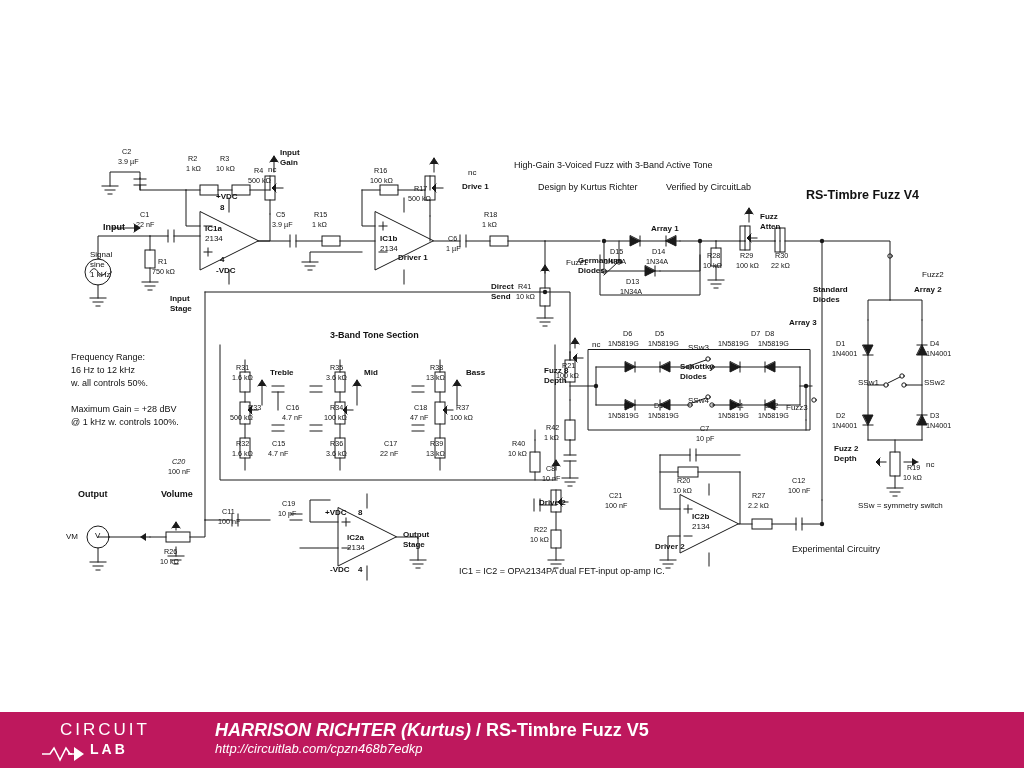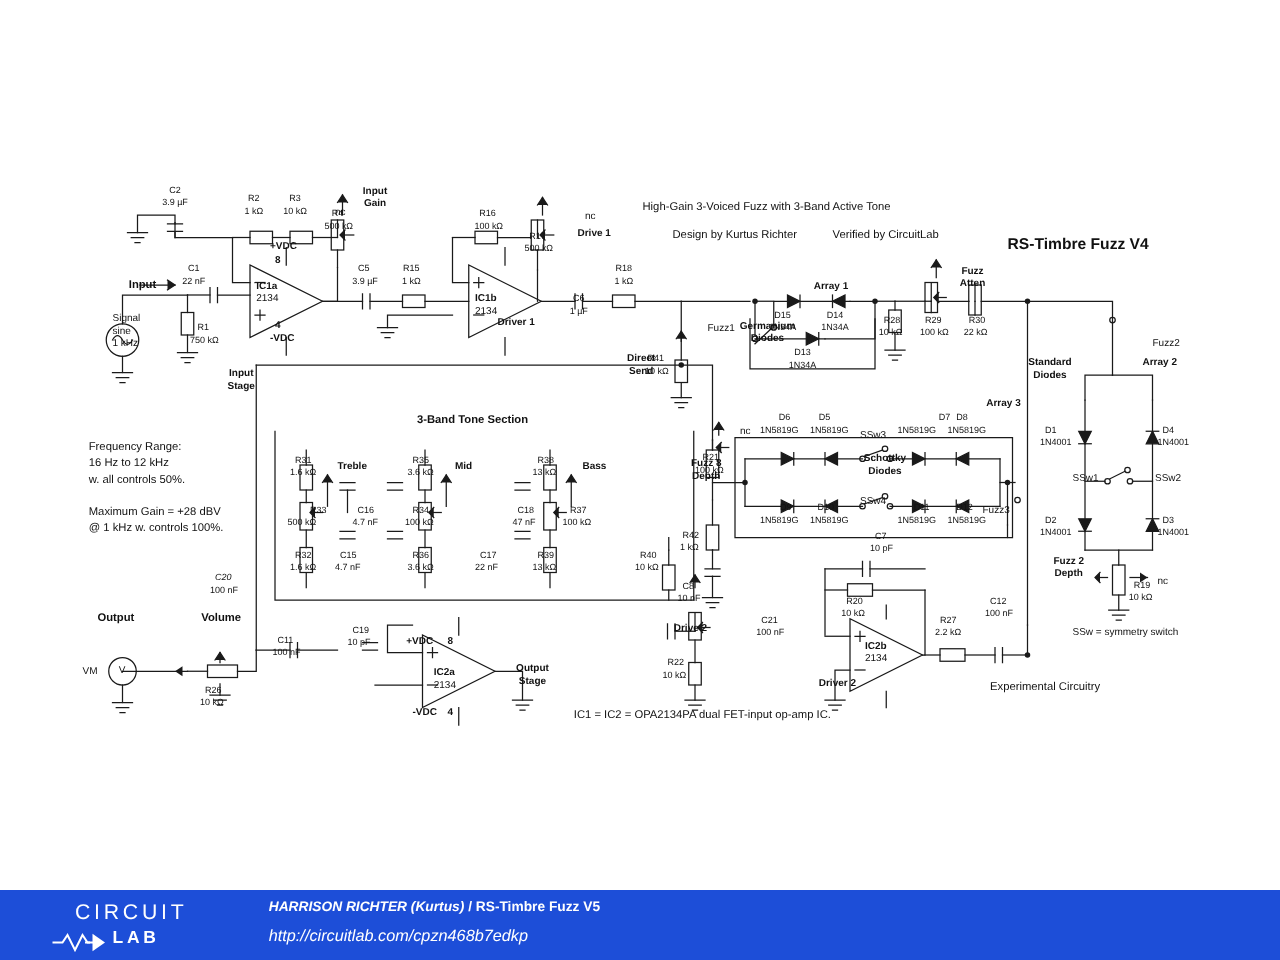--- a/index.html
+++ b/index.html
@@ -9,31 +9,31 @@
     font-family:"Liberation Sans", sans-serif;
     overflow:hidden;
     position:relative;
   }
   #schematic{
     position:absolute;left:0;top:0;width:1024px;height:712px;
     background:#ffffff;
   }
   svg.sheet{position:absolute;left:0;top:0;width:1024px;height:712px;}
   .lbl{position:absolute;font-size:7.2px;color:#111;line-height:1.22;white-space:pre;}
-  .lbl.c{text-align:center;}
+  .lbl.c{}
   .lbl.b{font-weight:bold;}
   .lbl.t9{font-size:9px;}
   .lbl.t12{font-size:12.5px;font-weight:bold;}
   .lbl.t8{font-size:8px;}
   
   #footer{
     position:absolute;left:0;top:712px;width:1024px;height:56px;
-    background:#1d4ed8;color:#ffffff;
+    background:#be185d;color:#ffffff;
   }
-  #footer .ftxt{position:absolute;left:215px;top:8px;font-size:11px;font-style:italic;font-weight:bold;}
+  #footer .ftxt{position:absolute;left:215px;top:8px;font-size:18px;font-style:italic;font-weight:bold;}
   #footer .ftxt .non{font-style:normal;}
   #footer .furl{position:absolute;left:215px;top:29px;font-size:13px;font-style:italic;}
   #logo{position:absolute;left:38px;top:10px;width:150px;height:40px;color:#fff;}
   #logo .l1{position:absolute;left:22px;top:-2px;font-size:17px;letter-spacing:3px;font-weight:300;}
   #logo .l2{position:absolute;left:52px;top:19px;font-size:14px;letter-spacing:3px;font-weight:bold;}
   #logo svg{position:absolute;left:0;top:18px;}
 </style>
 </head>
 <body>
 

